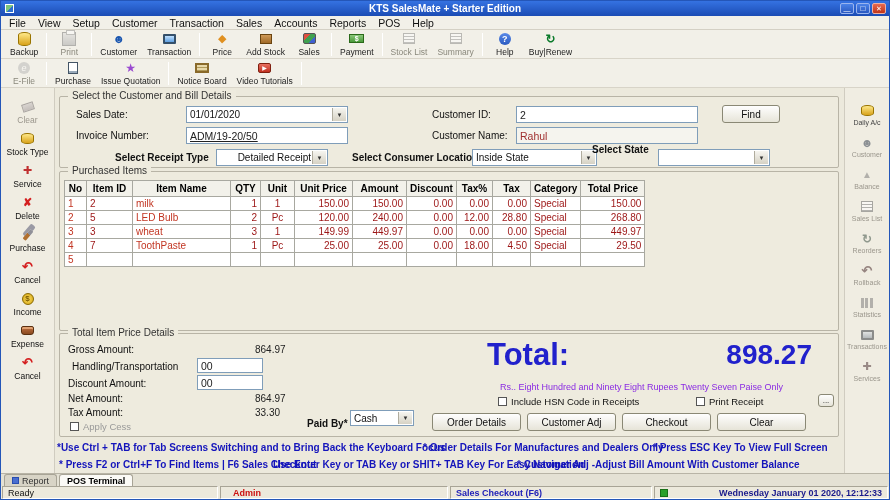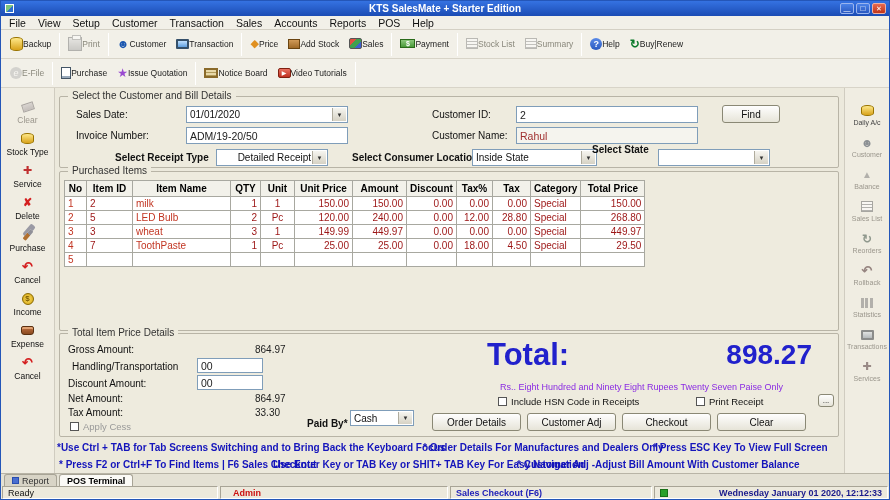--- a/index.html
+++ b/index.html
@@ -28,21 +28,21 @@
   
   .menubar { position:absolute; top:15px; left:0; right:0; height:14px;
     background:#f2f0e8; border-bottom:1px solid #d4d0c4;
     display:flex; align-items:center; font-size:10.5px; padding-left:2px; }
   .mi { padding:0 6px; }
   
   .toolbar { position:absolute; left:0; right:0; background:#f2f0e8;
     border-bottom:1px solid #d8d4c8; display:flex; align-items:center; padding-left:4px; }
   .tb1 { top:29px; height:29px; }
   .tb2 { top:58px; height:29px; }
-  .tbtn { display:flex; flex-direction:row; align-items:center; justify-content:center;
+  .tbtn { display:flex; flex-direction:column; align-items:center; justify-content:center;
     min-width:38px; height:27px; padding:0 5px; font-size:8.5px; color:#222; }
   .tbtn .icon { height:14px; display:flex; align-items:center; justify-content:center; margin-bottom:1px; }
   .tbtn.dis { color:#8a887c; }
   .tbtn.dis .icon { opacity:.45; filter:grayscale(.9); }
   .tsep { width:1px; height:23px; background:#c4c0b2; border-right:1px solid #fff; margin:0 3px; flex:0 0 auto; }
   
   .ic-cyl { width:13px; height:11px; background:linear-gradient(#ffe98a,#d8a21a);
     border:1px solid #9a7400; border-radius:6px/3px; }
   .ic-printer { width:14px; height:9px; background:linear-gradient(#d8d8e0,#9a9aa8);
     border:1px solid #666; position:relative; }
@@ -412,21 +412,21 @@
         <div class="combo" style="left:126px; top:9px; width:162px;">
           <span class="cval">01/01/2020</span>
           <span class="arr"></span>
         </div>
         <span class="lbl" style="left:372px; top:12px;">Customer ID:</span>
         <input class="tinput" style="left: 456px; top: 9px; width: 182px;" value="2">
         <div class="btn" style="left:662px; top:8px; width:58px; height:18px;">
           <span>Find</span>
         </div>
         <span class="lbl" style="left:16px; top:33px;">Invoice Number:</span>
-        <input class="tinput" style="left: 126px; top: 30px; width: 162px;" value="ADM/19-20/50">
+        <input class="tinput" style="left: 126px; top: 30px; width: 162px; text-decoration: underline;" value="ADM/19-20/50">
         <span class="lbl" style="left:372px; top:33px;">Customer Name:</span>
         <input class="tinput ro" style="left: 456px; top: 30px; width: 182px;" readonly="" value="Rahul">
         <span class="lbl b" style="left:55px; top:55px;">Select Receipt Type</span>
         <div class="combo" style="left:156px; top:52px; width:112px;justify-content:flex-end;">
           <span class="cval">Detailed Receipt</span>
           <span class="arr"></span>
         </div>
         <span class="lbl b" style="left:292px; top:55px;">Select Consumer Location</span>
         <div class="combo" style="left:412px; top:52px; width:125px;">
           <span class="cval">Inside State</span>

